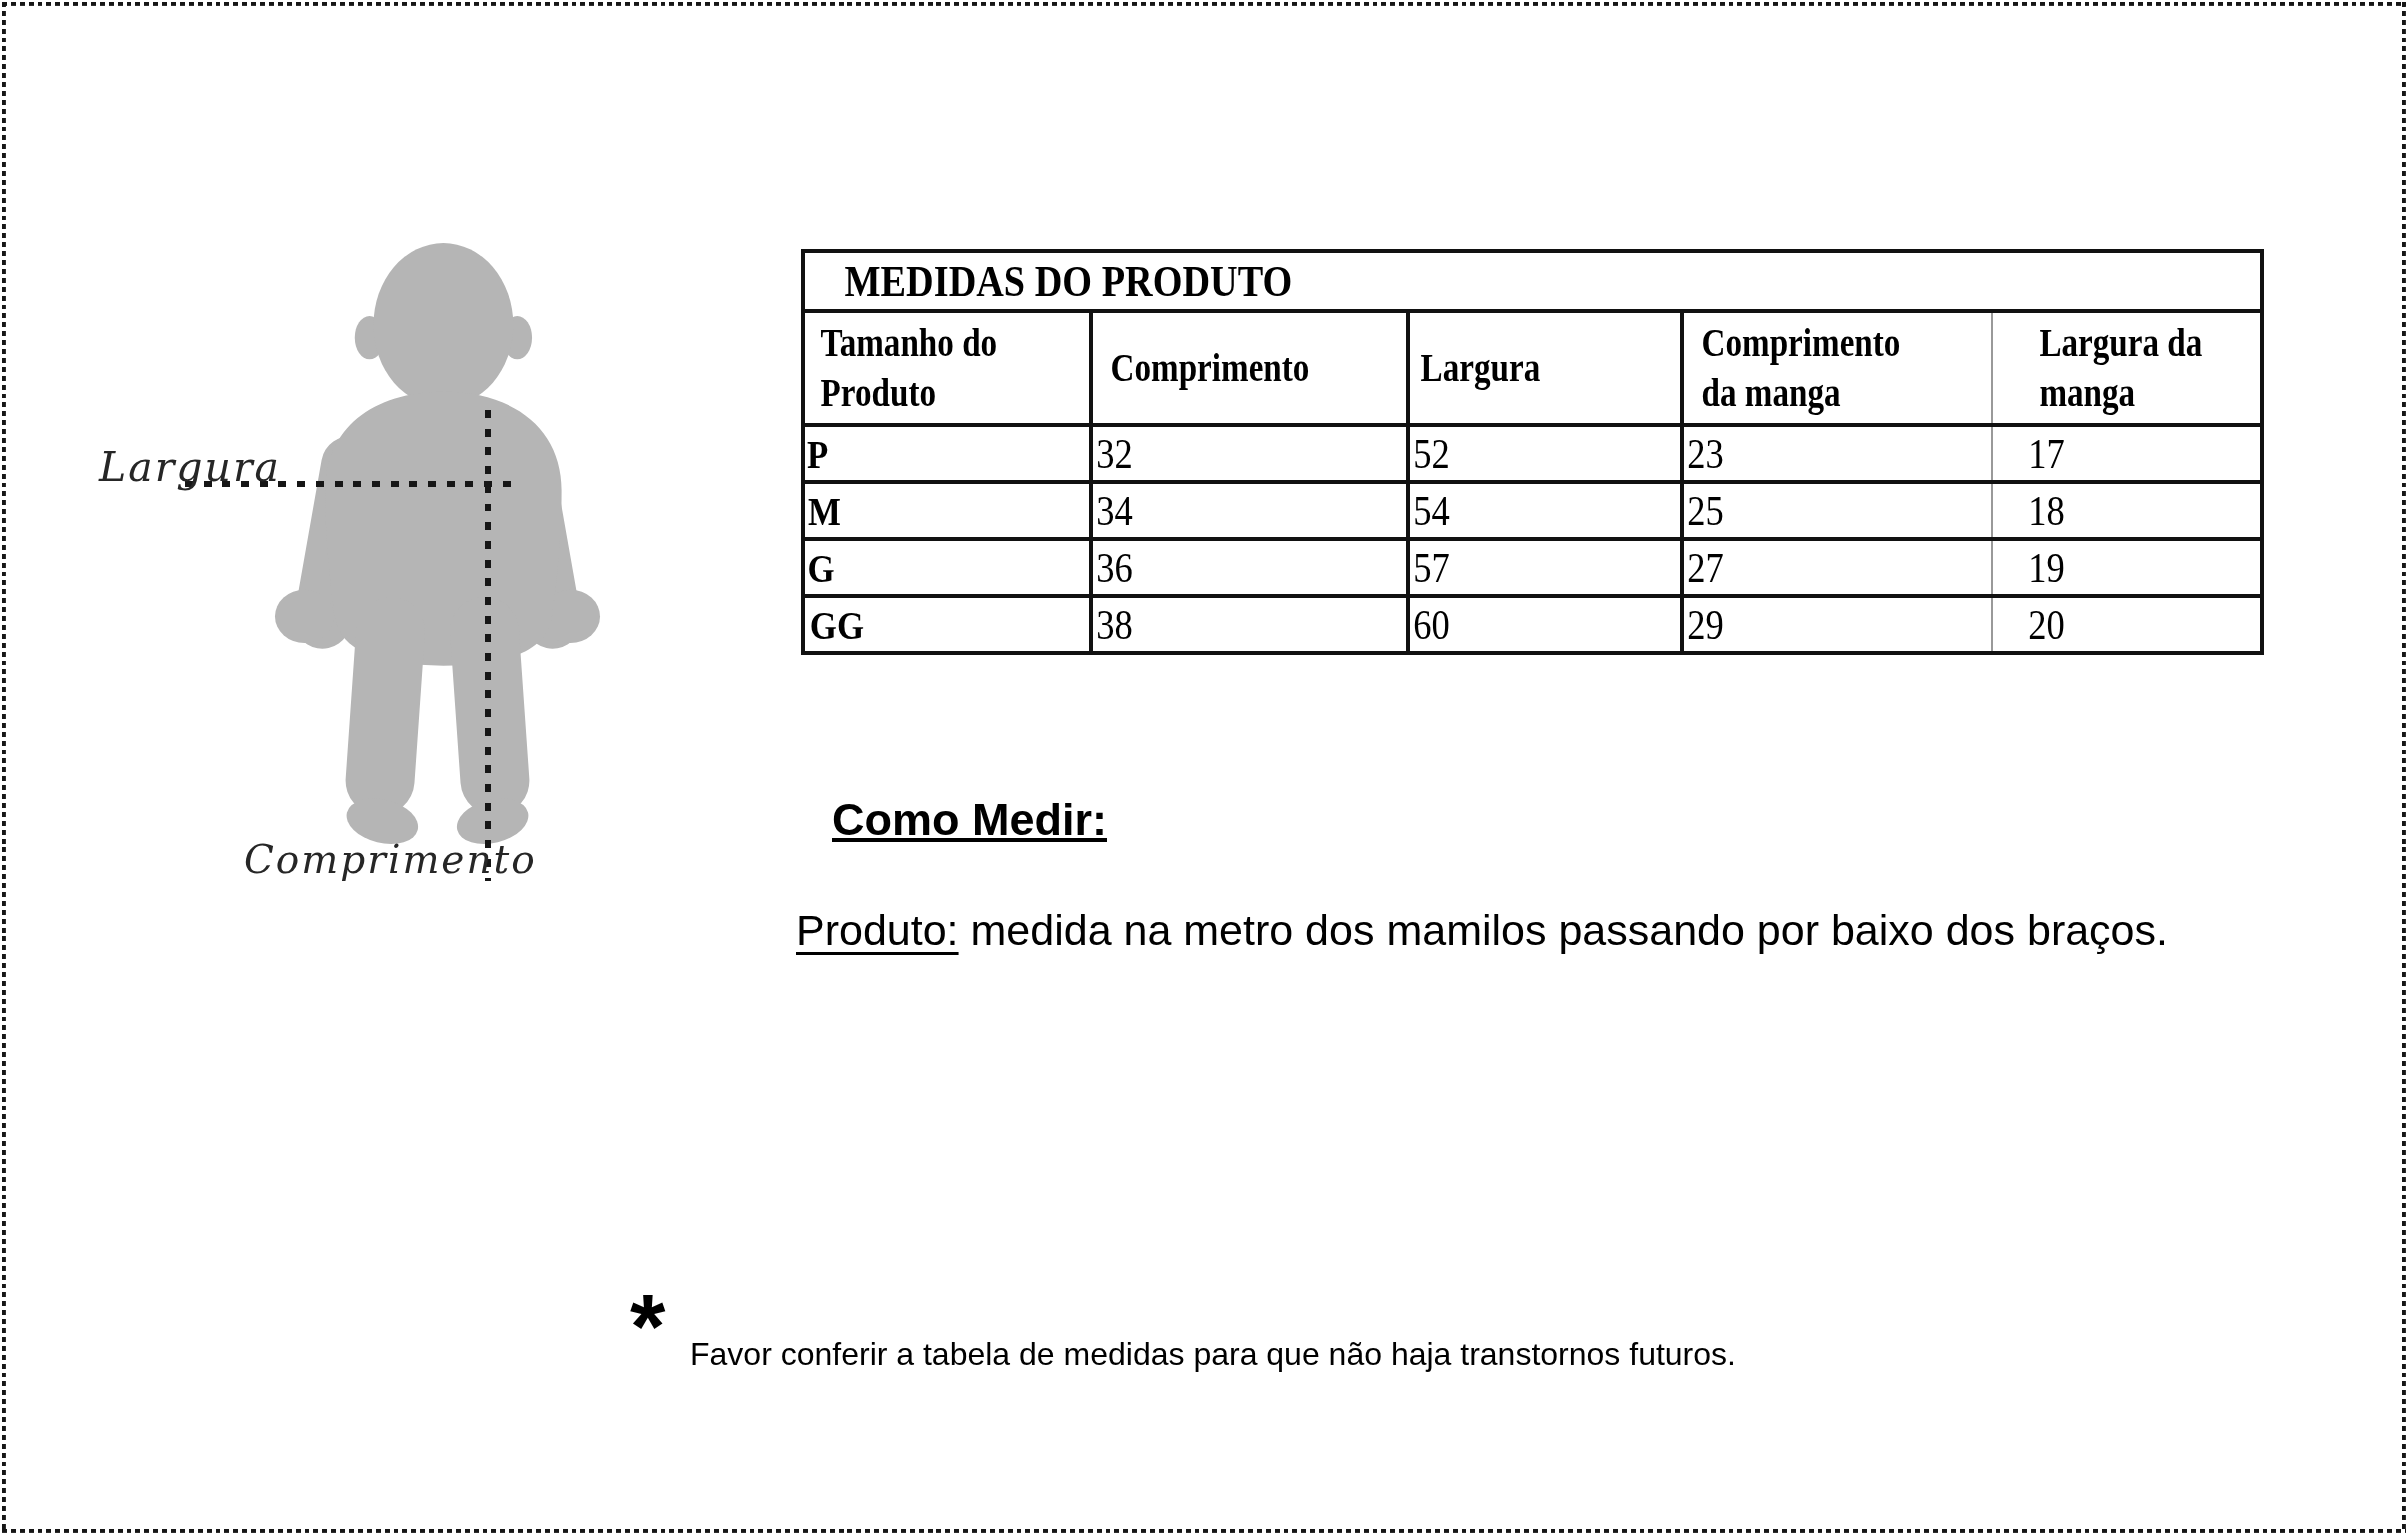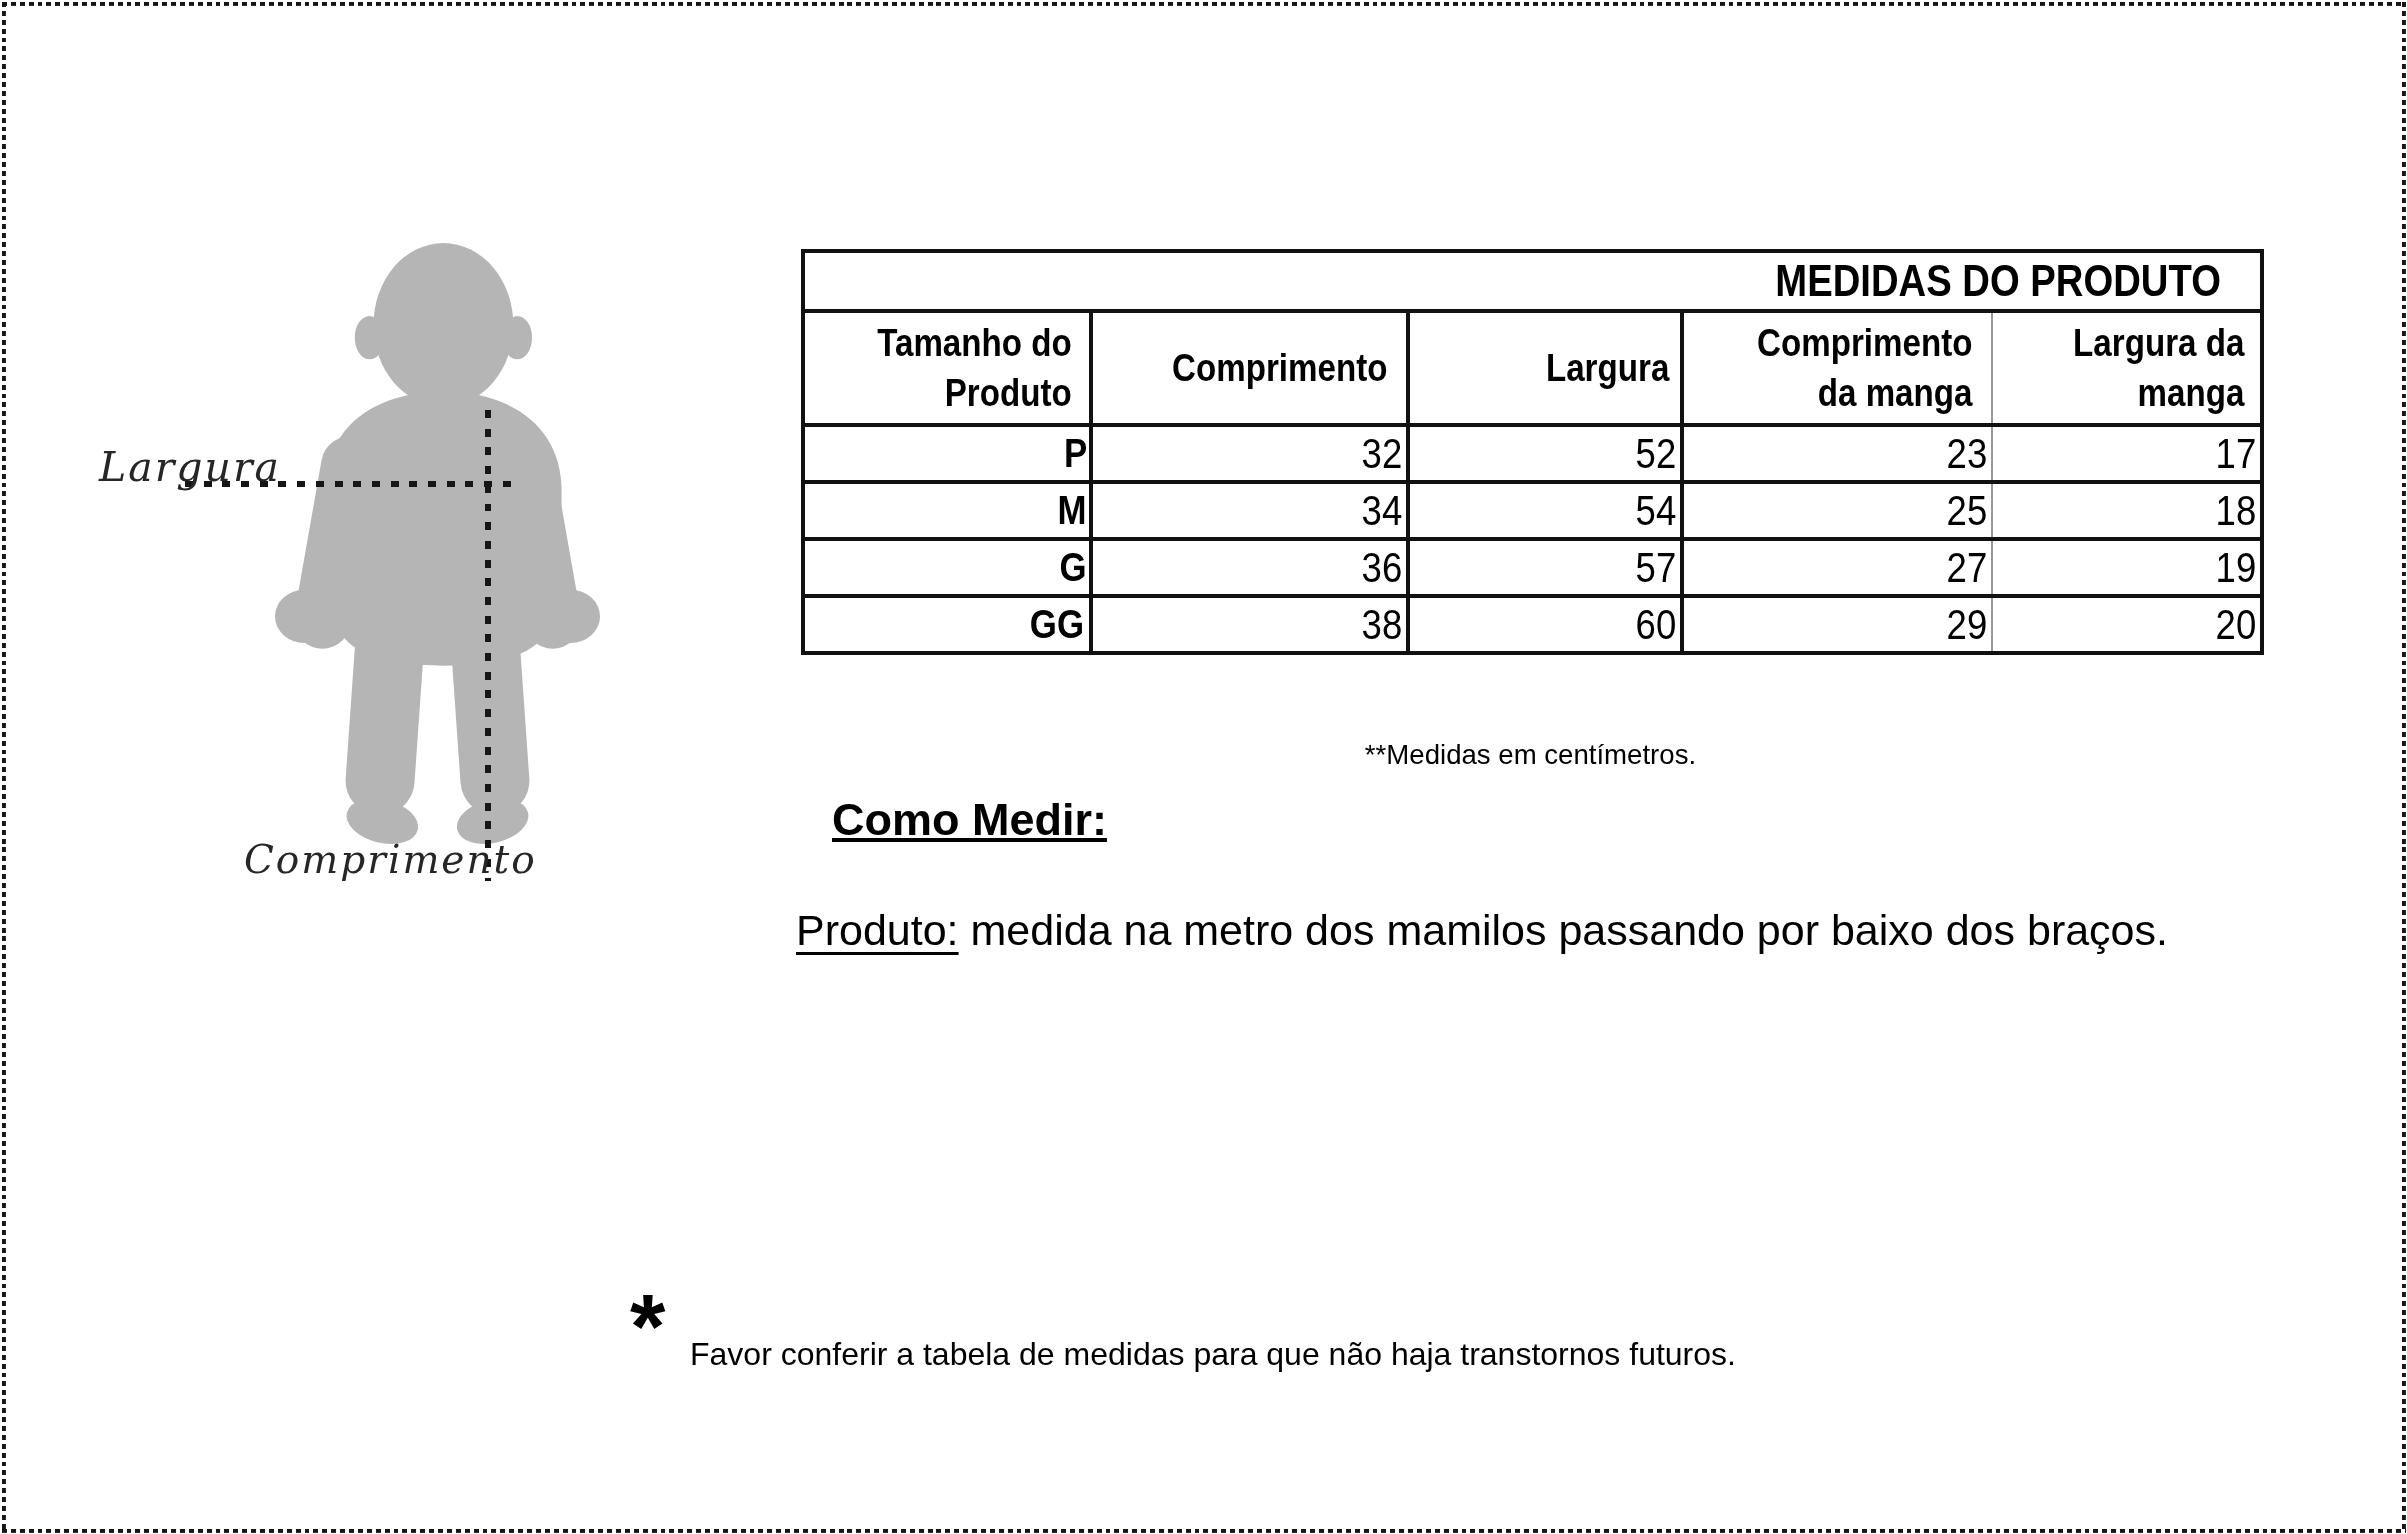--- a/index.html
+++ b/index.html
@@ -38,22 +38,23 @@
     left:485px; top:410px; width:5.9px; height:471px;
     background-image:repeating-linear-gradient(to bottom, #161616 0 7.9px, transparent 7.9px 18.7px);
   }
 
   
   .size-table {
     position:absolute; left:801px; top:249px; width:1459px;
     border-collapse:collapse; table-layout:fixed;
   }
   .size-table td {
-    border:4.9px solid #111; text-align:right; vertical-align:middle; padding:0;
+    border:4.9px solid #111; text-align:left; vertical-align:middle; padding:0;
     overflow:hidden;
+    font-family:Liberation Serif, serif;
   }
   .size-table td.title-cell { height:56px; font-size:45px; font-weight:bold; }
   .size-table td.head-cell  { height:110px; font-size:39px; font-weight:bold; line-height:1.28; }
   .size-table td.data-cell  { height:53px; font-size:43px; font-weight:normal; }
   .size-table td.size-cell  { font-weight:bold; font-size:41px; }
   .size-table td.thin-r { border-right:2px solid #999; }
   .size-table td.thin-l { border-left:2px solid #999;padding-left:32px; }
   .cx { display:inline-block; transform:scaleX(0.85); transform-origin:center; white-space:pre-line; }
 
   
@@ -160,21 +161,20 @@
       <tr>
         <td class="data-cell size-cell"><span class="cx">GG</span></td>
         <td class="data-cell"><span class="cx">38</span></td>
         <td class="data-cell"><span class="cx">60</span></td>
         <td class="data-cell thin-r"><span class="cx">29</span></td>
         <td class="data-cell thin-l"><span class="cx">20</span></td>
       </tr>
     </tbody>
   </table>
 
-  <div class="units-note">**Medidas em centímetros.</div>
 
   <div class="how-title">Como Medir:</div>
 
   <div class="para para-largura">
     <span class="term">Produto:</span><span> medida na metro dos mamilos passando por baixo dos braços.</span>
   </div>
 
 
   <div class="foot-asterisk">*</div>
   <div class="foot-note">Favor conferir a tabela de medidas para que não haja transtornos futuros.</div>

